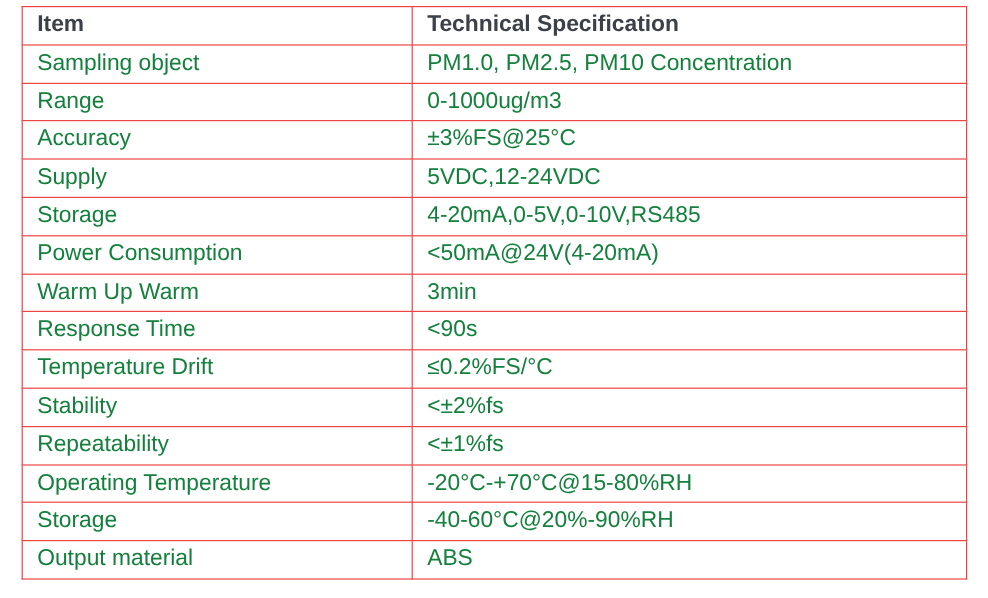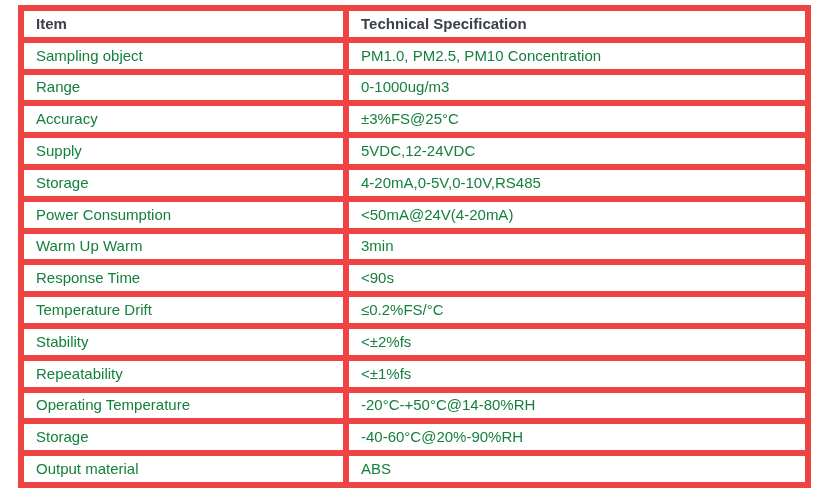--- a/index.html
+++ b/index.html
@@ -20,24 +20,24 @@
     position: absolute;
     left: 18px;
     top: 5px;
     width: 787px;
     border-collapse: collapse;
     table-layout: fixed;
     background: #ffffff;
   }
   table.spec-table th,
   table.spec-table td {
-    border: 6px solid #ef4444;
+    border: 1px solid #ef4444;
     height: 31.8px;
     padding: 0 12px;
-    font-size: 15px;
+    font-size: 19px;
     line-height: 1.2;
     text-align: left;
     vertical-align: middle;
     white-space: nowrap;
     overflow: hidden;
   }
   table.spec-table th {
     font-weight: bold;
     color: #3b4148;
   }
@@ -103,21 +103,21 @@
         <tr>
           <td>Stability</td>
           <td>&lt;±2%fs</td>
         </tr>
         <tr>
           <td>Repeatability</td>
           <td>&lt;±1%fs</td>
         </tr>
         <tr>
           <td>Operating Temperature</td>
-          <td>-20°C-+50°C@14-80%RH</td>
+          <td>-20°C-+70°C@15-80%RH</td>
         </tr>
         <tr>
           <td>Storage</td>
           <td>-40-60°C@20%-90%RH</td>
         </tr>
         <tr>
           <td>Output material</td>
           <td>ABS</td>
         </tr>
       </tbody>

